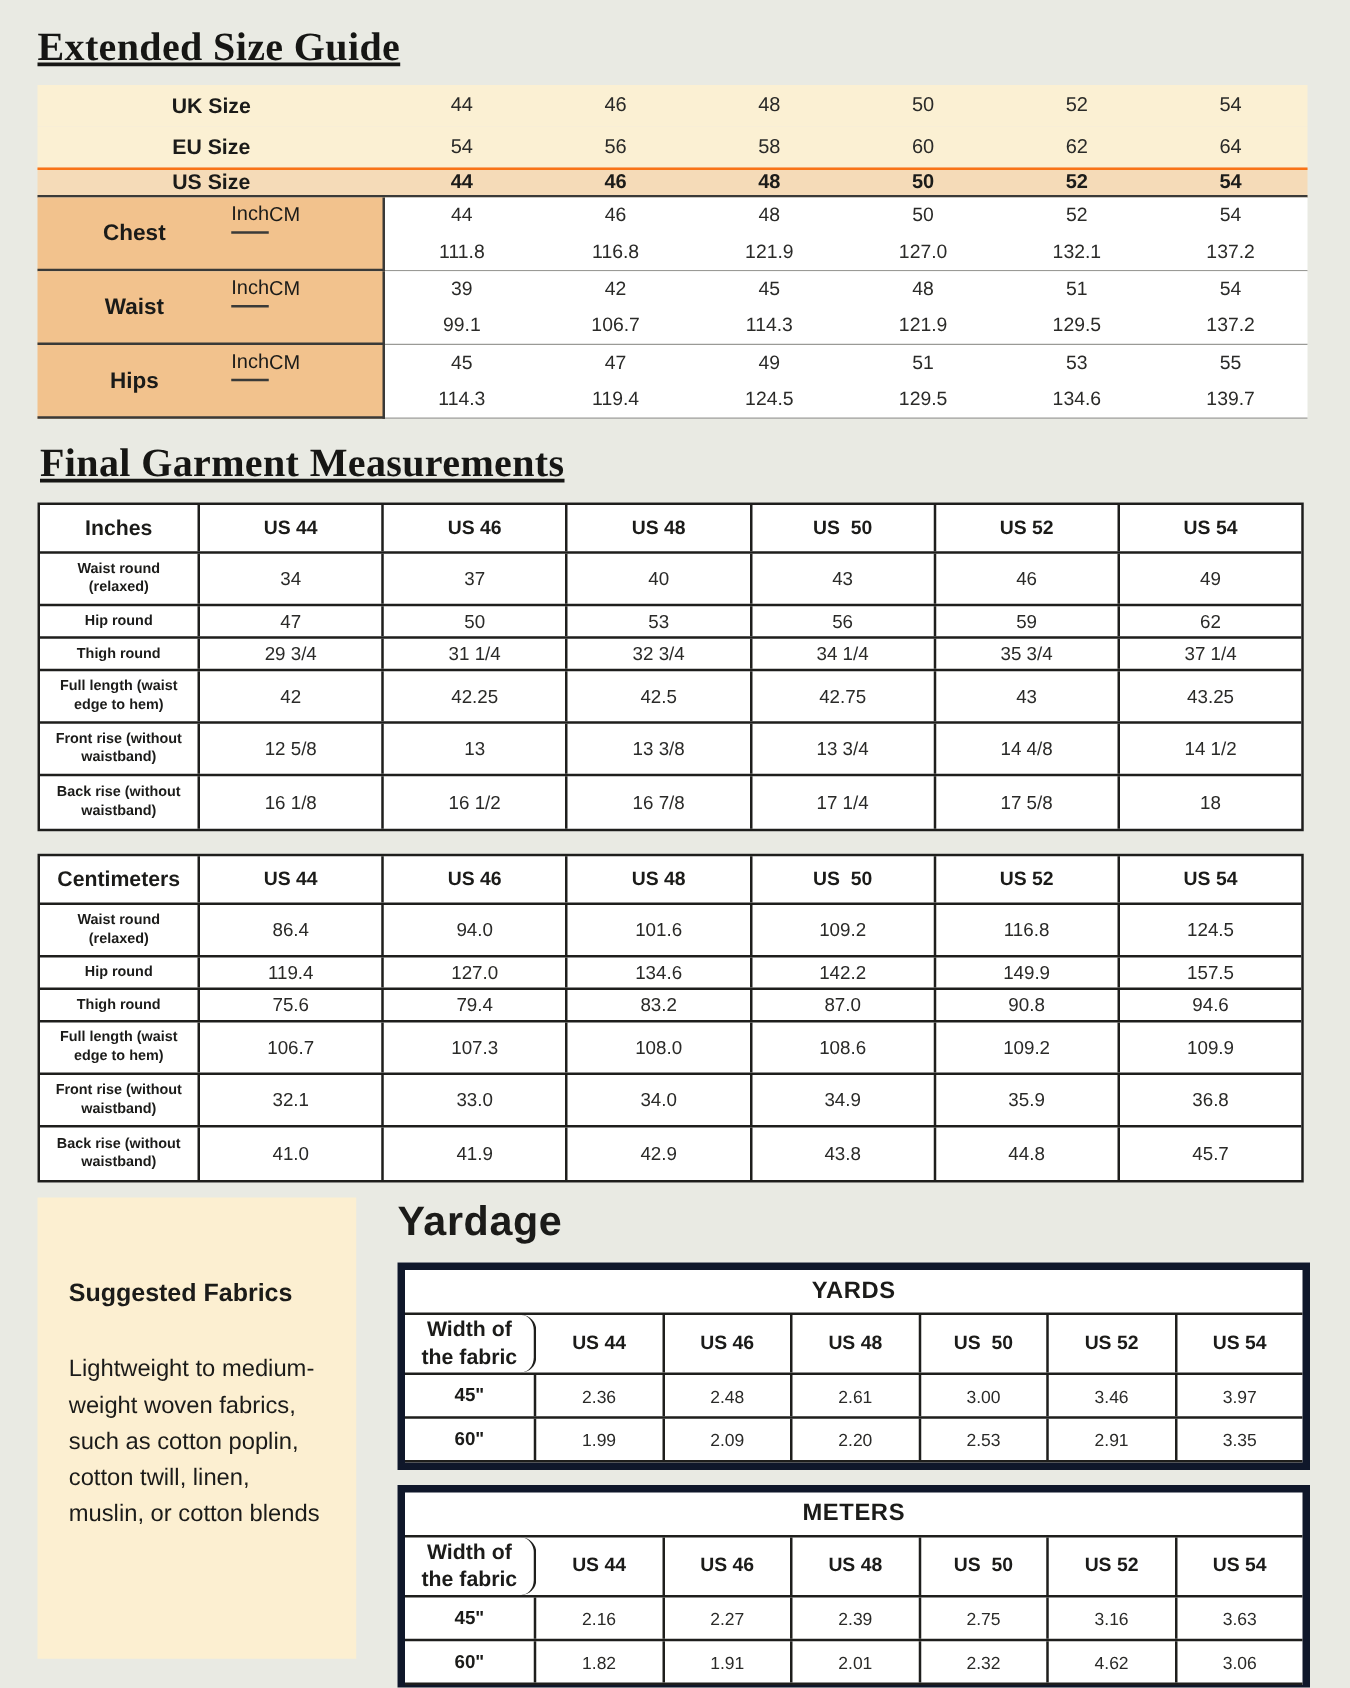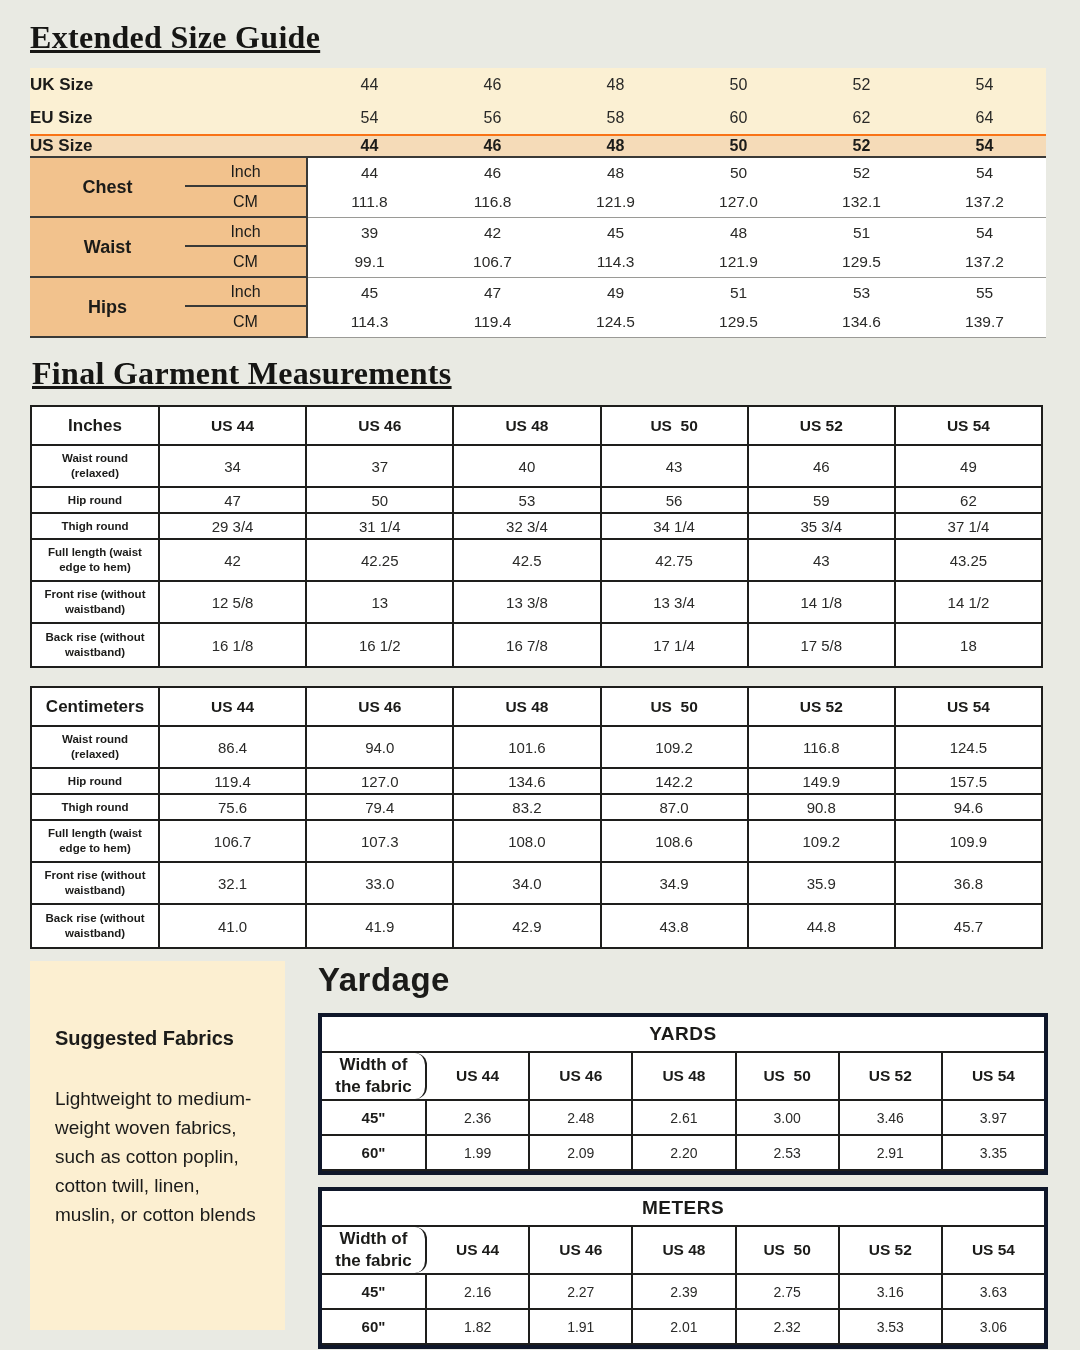--- a/index.html
+++ b/index.html
@@ -27,35 +27,35 @@
   
   .t1 { width:1016px; }
   .t1row { display:flex; align-items:center; height:33px; }
   .t1row.cream { background:#FBF0D3; }
   .t1row.usrow {
     background:#F5DBB8;
     border-top:2px solid #f97316;
     border-bottom:2px solid #3A3A38;
     height:24px;
   }
-  .t1label { width:278px; text-align:left; font-weight:bold; font-size:17px; }
+  .t1label { width:278px; text-align:center; font-weight:bold; font-size:17px; }
   .t1cell  { flex:1; text-align:center; font-size:16px; color:#2A2A28; }
   .usrow .t1cell { font-weight:bold; color:#1B1B19; }
 
   .t1section { display:flex; }
   .t1left {
     width:278px; background:#F2C28D; display:flex;
     border-bottom:2px solid #3A3A38;
     border-right:2px solid #3A3A38;
   }
   .t1name {
     width:155px; display:flex; align-items:center; justify-content:center;
     font-weight:bold; font-size:18px;
   }
-  .t1units { width:121px; display:flex; flex-direction:column; }
+  .t1units { width:121px; display:flex; flex-direction:row; }
   .t1unit {
     height:29px; display:flex; align-items:center; justify-content:center;
     font-size:16px;
   }
   .t1unit.inchU { border-bottom:2px solid #3A3A38; height:29px; }
   .t1data { flex:1; background:#FFFFFF; border-bottom:1px solid #9A9A96; display:flex; flex-direction:column; }
   .t1drow { display:flex; height:29px; }
   .t1dcell { flex:1; display:flex; align-items:center; justify-content:center; font-size:15.5px; color:#2A2A28; }
 
   
@@ -90,21 +90,21 @@
     padding:66px 24px 0 25px;
   }
   .fabtitle { font-weight:bold; font-size:20px; margin-bottom:34px; }
   .fabbody  { font-size:19px; line-height:29px; }
 
   .ycol { margin-left:33px; width:730px; }
   .t-yardage {
     font-weight:bold; font-size:33px; line-height:38px; margin:0 0 14px 0;
     letter-spacing:0.5px;
   }
-  .yt { width:730px; border:4px solid #0f172a; background:#FFFFFF; }
+  .yt { width:730px; border:6px solid #0f172a; background:#FFFFFF; }
   .yt + .yt { margin-top:12px; }
   .ytitle {
     height:36px; border-bottom:2px solid #1E1E1C;
     display:flex; align-items:center; justify-content:center;
     font-weight:bold; font-size:19px; letter-spacing:0.5px;
   }
   .ythead { height:48px; }
   .ycorner, .ylabel { width:105px; flex:none; }
   .ycorner { font-size:17px; line-height:1.3; padding:2px 12px;border-radius:12px; }
   .ylabel  { font-size:15px; }
@@ -298,21 +298,21 @@
         <div class="gtcell">43</div>
         <div class="gtcell">43.25</div>
       </div>
     <div class="gtrow r-tall">
       <div class="gtlabel">Front rise (without waistband)</div>
 
     <div class="gtcell">12 5/8</div>
         <div class="gtcell">13</div>
         <div class="gtcell">13 3/8</div>
         <div class="gtcell">13 3/4</div>
-        <div class="gtcell">14 1/8</div>
+        <div class="gtcell">14 4/8</div>
         <div class="gtcell">14 1/2</div>
       </div>
     <div class="gtrow r-tall">
       <div class="gtlabel">Back rise (without waistband)</div>
 
     <div class="gtcell">16 1/8</div>
         <div class="gtcell">16 1/2</div>
         <div class="gtcell">16 7/8</div>
         <div class="gtcell">17 1/4</div>
         <div class="gtcell">17 5/8</div>
@@ -459,21 +459,21 @@
             <div class="gtcell ycell">3.16</div>
             <div class="gtcell ycell">3.63</div>
           </div>
         <div class="gtrow yrow">
           <div class="gtlabel ylabel">60"</div>
 
         <div class="gtcell ycell">1.82</div>
             <div class="gtcell ycell">1.91</div>
             <div class="gtcell ycell">2.01</div>
             <div class="gtcell ycell">2.32</div>
-            <div class="gtcell ycell">3.53</div>
+            <div class="gtcell ycell">4.62</div>
             <div class="gtcell ycell">3.06</div>
           </div>
       </div>
 
     </div>
   </div>
 
 </div>
 
 </body></html>

